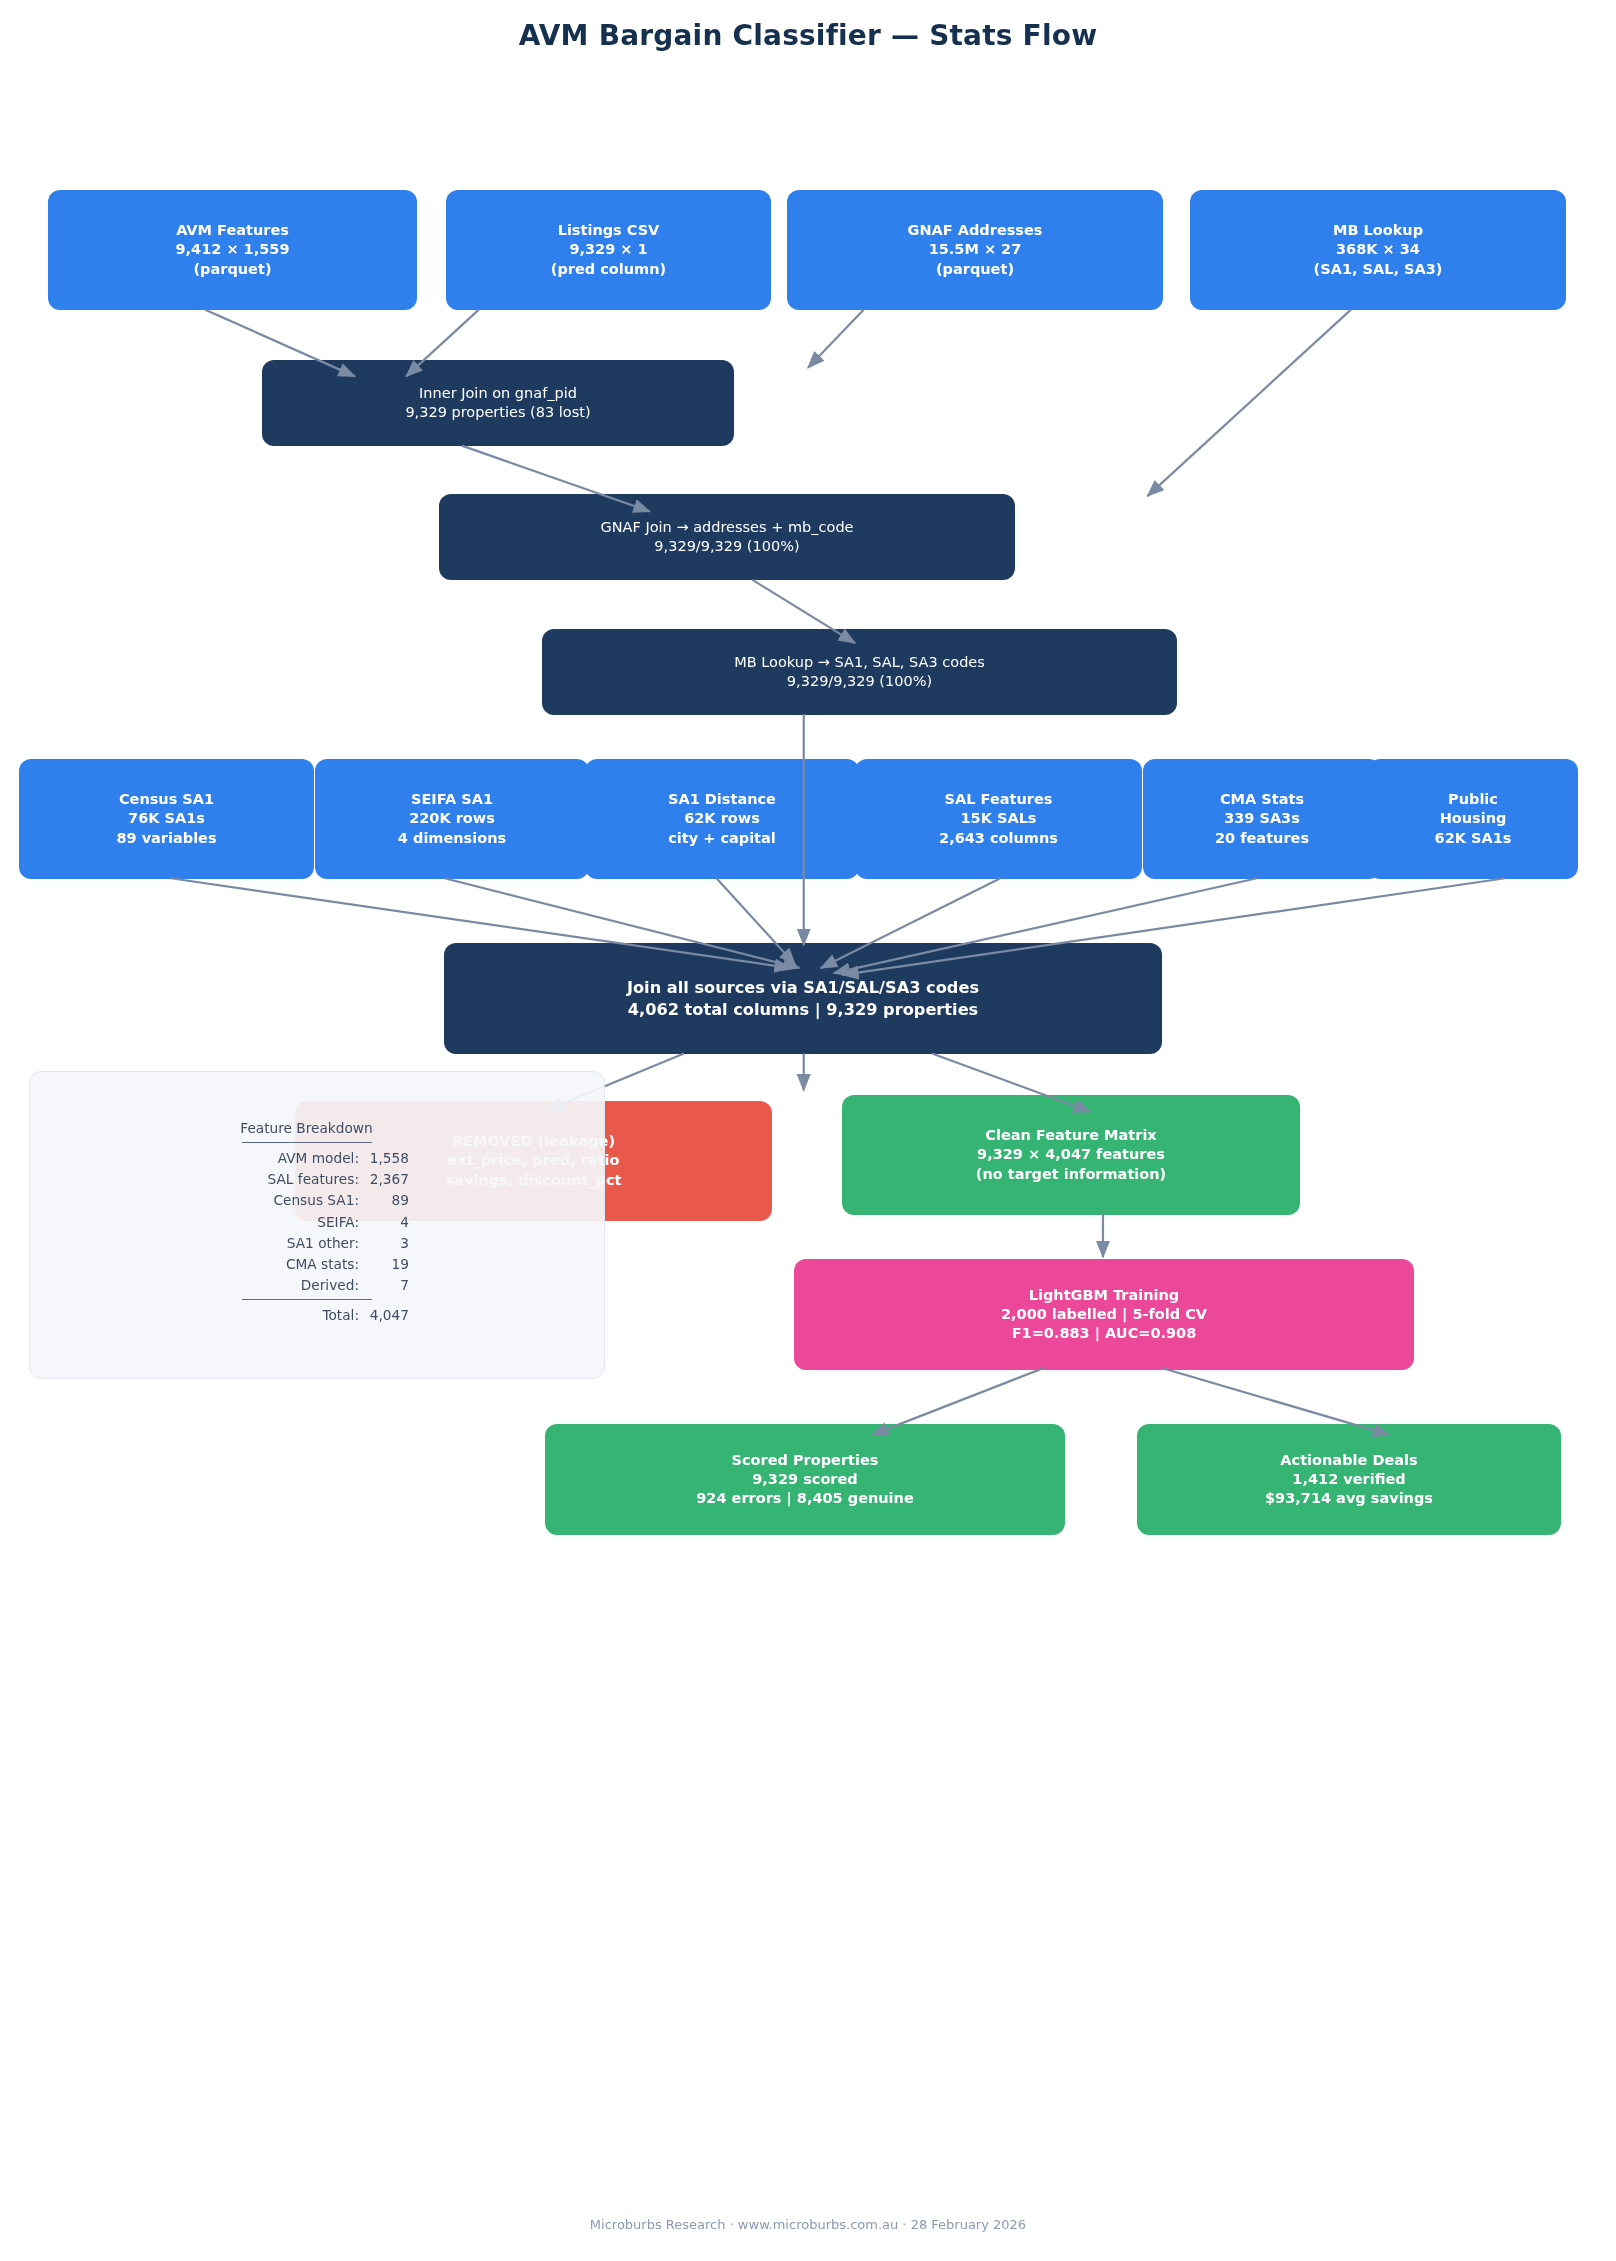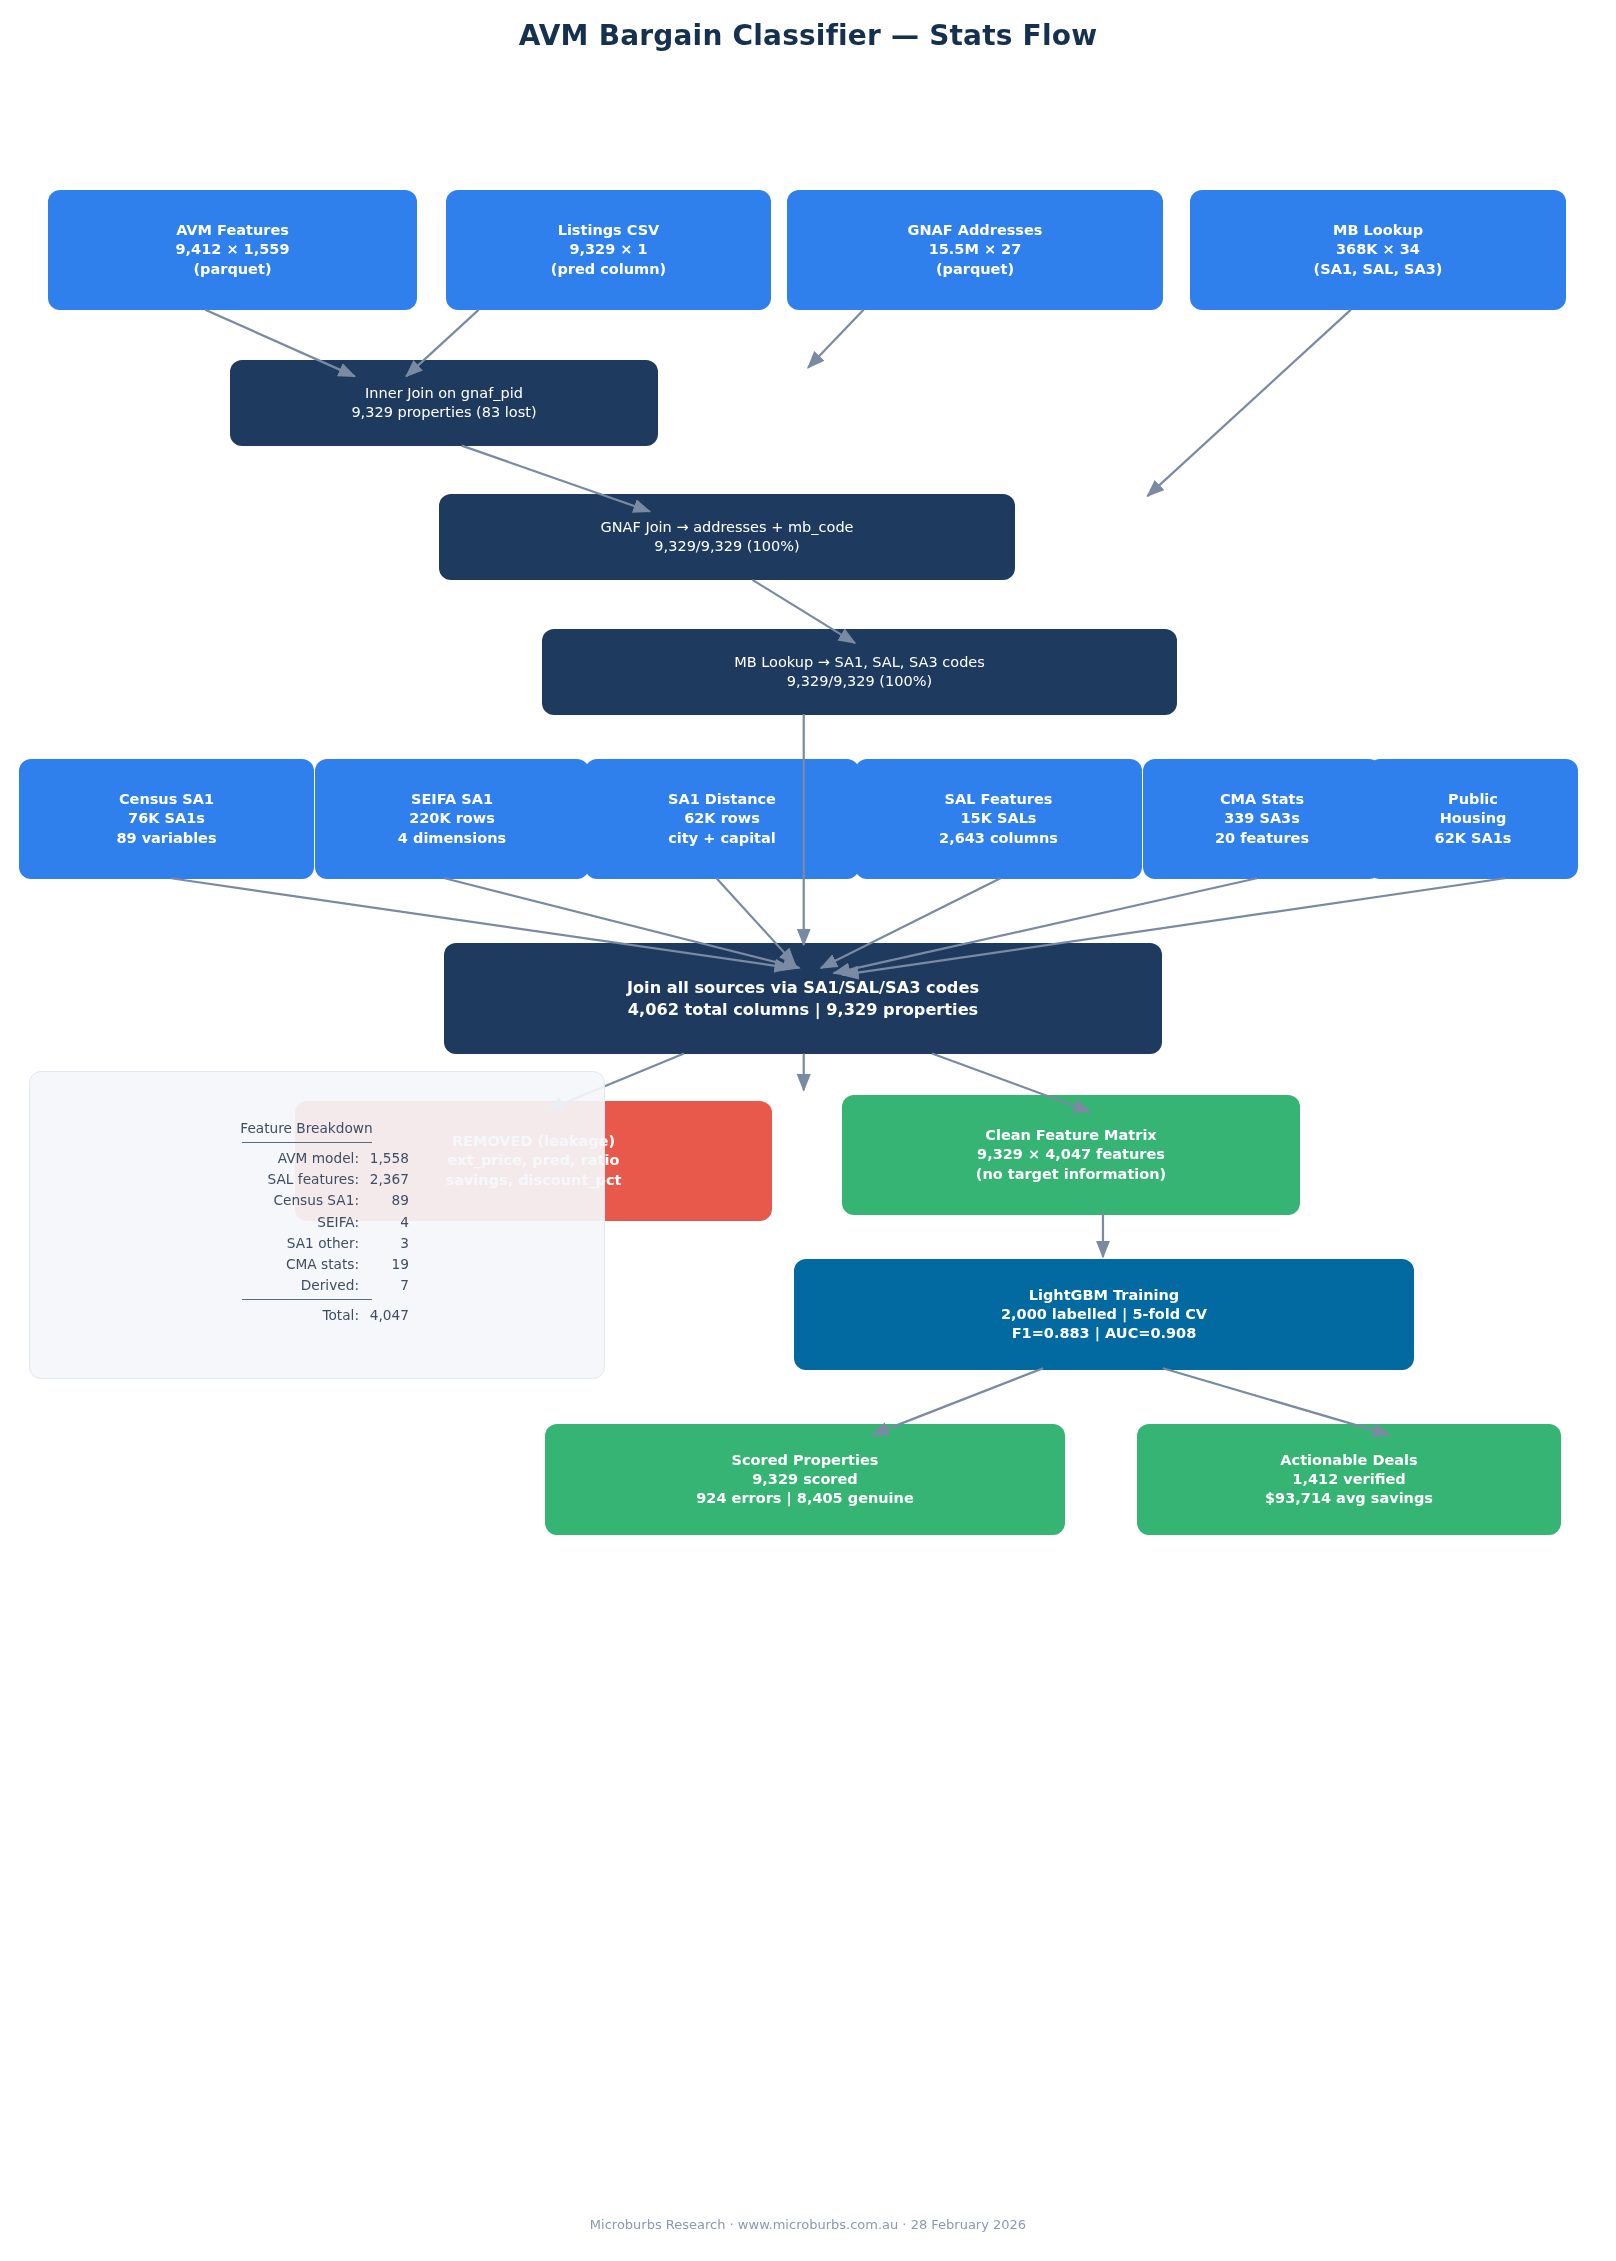--- a/index.html
+++ b/index.html
@@ -71,21 +71,21 @@
   
   .n-process.strong{font-weight:bold;font-size:16.2px;}
   
   .n-output{
     background:#35b474;
     font-weight:bold;
     font-size:14.5px;
   }
   
   .n-model{
-    background:#0369a1;
+    background:#ec4899;
     font-weight:bold;
     font-size:14.5px;
   }
   
   .n-removed{
     background:#e8594c;
     font-weight:bold;
     font-size:14.5px;
     z-index:2;
   }
@@ -184,21 +184,21 @@
     <span class="ln">GNAF Addresses</span>
     <span class="ln">15.5M × 27</span>
     <span class="ln">(parquet)</span>
   </div>
   <div class="node n-source" style="left:1190px;top:190px;width:376px;height:120px;">
     <span class="ln">MB Lookup</span>
     <span class="ln">368K × 34</span>
     <span class="ln">(SA1, SAL, SA3)</span>
   </div>
 
-  <div class="node n-process" style="left:230px;top:360px;width:428px;height:86px;">
+  <div class="node n-process" style="left:262px;top:360px;width:472px;height:86px;">
     <span class="ln">Inner Join on gnaf_pid</span>
     <span class="ln">9,329 properties (83 lost)</span>
   </div>
   <div class="node n-process" style="left:439px;top:494px;width:576px;height:86px;">
     <span class="ln">GNAF Join → addresses + mb_code</span>
     <span class="ln">9,329/9,329 (100%)</span>
   </div>
   <div class="node n-process" style="left:542px;top:629px;width:635px;height:86px;">
     <span class="ln">MB Lookup → SA1, SAL, SA3 codes</span>
     <span class="ln">9,329/9,329 (100%)</span>

